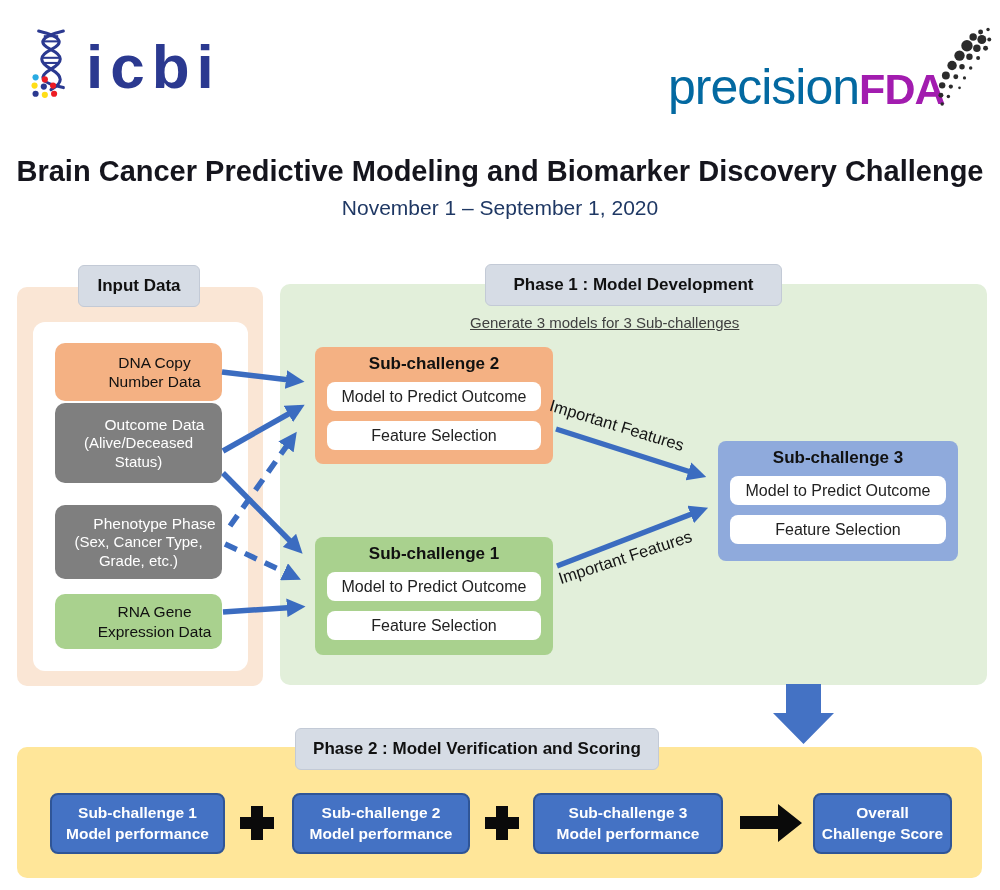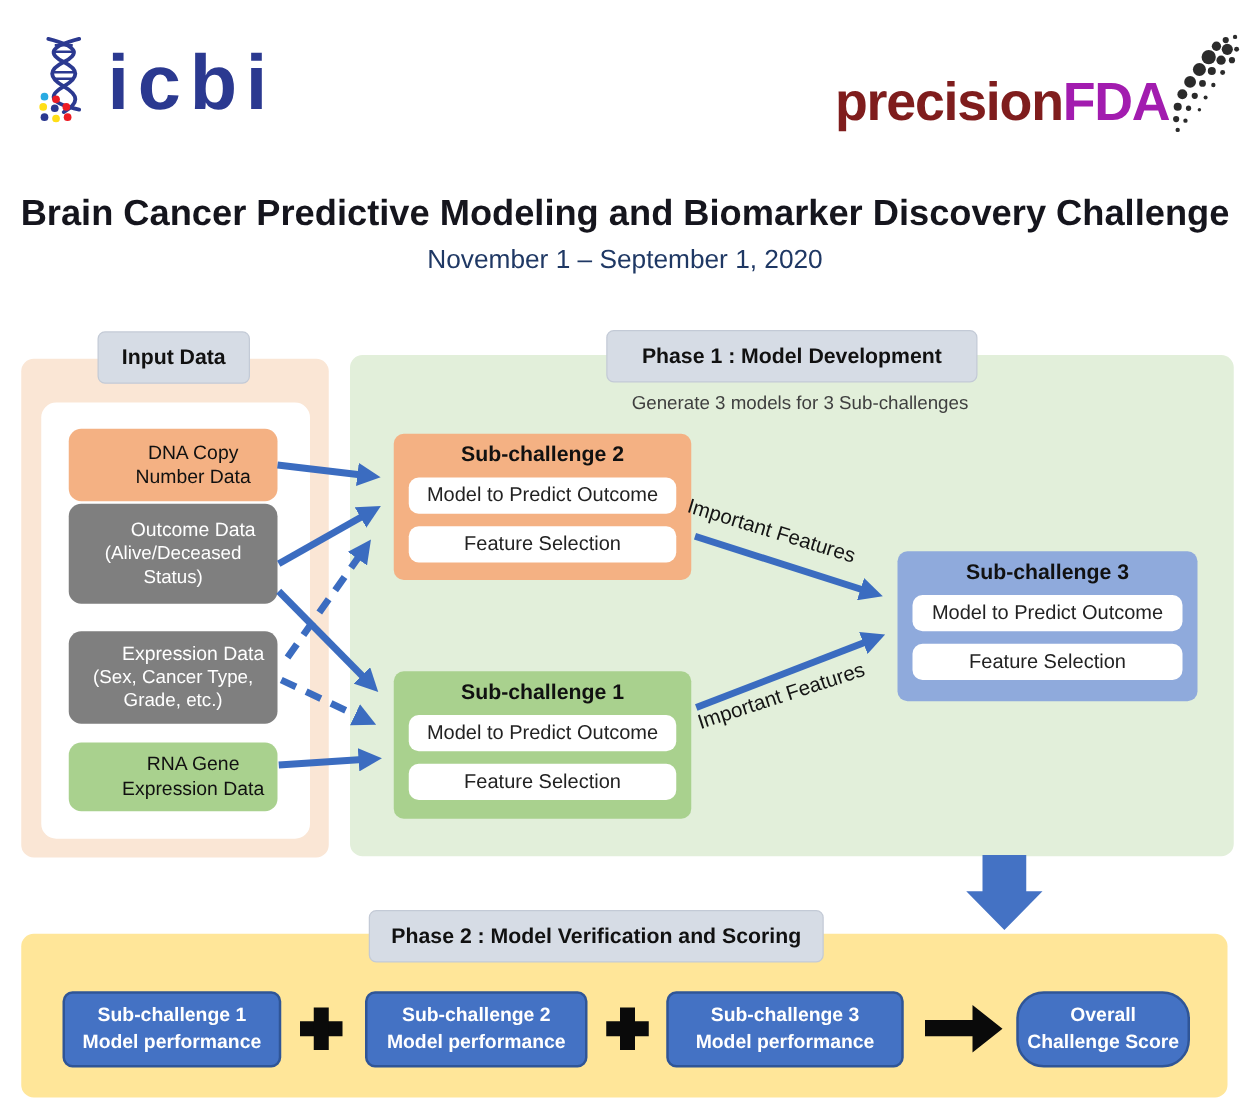--- a/index.html
+++ b/index.html
@@ -4,21 +4,21 @@
 <style>
   html,body{margin:0;padding:0;background:#fff;}
   .canvas{position:relative;width:1000px;height:890px;background:#fff;overflow:hidden;
           font-family:"Liberation Sans", sans-serif;color:#1a1a1a;}
 
   
   .icbi{position:absolute;left:24px;top:28px;display:flex;align-items:flex-end;gap:8px;}
   .icbi-text{font-size:62px;line-height:70px;color:#2B3990;letter-spacing:7px;font-weight:700;}
   .pfda{position:absolute;left:650px;top:30px;width:345px;height:85px;}
   .pfda-text{position:absolute;left:18px;top:28px;white-space:nowrap;}
-  .pfda-precision{font-size:43px;color:#7f1d1d;font-weight:700;letter-spacing:-1px;}
+  .pfda-precision{font-size:50px;color:#0369a1;font-weight:400;letter-spacing:-1px;}
   .pfda-fda{font-size:43px;color:#a21caf;font-weight:700;letter-spacing:-1px;}
   .pfda-dots{position:absolute;right:2px;top:-6px;}
 
   .title{position:absolute;left:0;top:155px;width:1000px;text-align:center;
          font-size:29px;font-weight:700;color:#15151d;}
   .subtitle{position:absolute;left:0;top:196px;width:1000px;text-align:center;
          font-size:21px;color:#1F3864;}
 
   
   .panel{position:absolute;border-radius:10px;}
@@ -27,22 +27,22 @@
   .green-panel{left:280px;top:284px;width:707px;height:401px;background:#E2EFDA;}
   .yellow-panel{left:17px;top:747px;width:965px;height:131px;background:#FFE699;}
 
   .chip{position:absolute;background:#D6DCE5;border:1px solid #c3cad6;border-radius:6px;
         display:flex;align-items:center;justify-content:center;
         font-weight:700;font-size:17px;color:#111;z-index:4;}
   .chip-input{left:78px;top:265px;width:120px;height:40px;}
   .chip-phase1{left:485px;top:264px;width:295px;height:40px;}
   .chip-phase2{left:295px;top:728px;width:362px;height:40px;}
 
-  .note{position:absolute;left:470px;top:314px;width:340px;text-align:center;
-        font-size:15px;color:#3f3f3f;z-index:2;}
+  .note{position:absolute;left:470px;top:314px;width:340px;
+        font-size:15px;color:#3f3f3f;z-index:2;text-decoration:underline;}
 
   
   .data-box{position:absolute;left:55px;width:167px;border-radius:10px;z-index:3;
             display:flex;flex-direction:column;align-items:center;justify-content:center;
             text-align:center;padding:2px 6px;box-sizing:border-box;}
   .data-box .t{font-weight:400;font-size:15.5px;line-height:1.25;margin-left:32px;}
   .data-box .s{font-size:15px;line-height:1.25;}
   .box-dna{top:343px;height:58px;background:#F4B183;color:#111;}
   .box-outcome{top:403px;height:80px;background:#7F7F7F;color:#fff;}
   .box-pheno{top:505px;height:74px;background:#7F7F7F;color:#fff;}
@@ -62,21 +62,21 @@
   .if-bottom{left:556px;top:570px;transform:rotate(-18deg);transform-origin:0 0;}
 
   
   .perf-box{position:absolute;top:793px;height:61px;background:#4472C4;border:2px solid #2F5597;
             border-radius:8px;z-index:3;box-sizing:border-box;color:#fff;
             display:flex;flex-direction:column;align-items:center;justify-content:center;
             font-weight:700;font-size:15.5px;line-height:1.35;text-align:center;}
   .pb1{left:50px;width:175px;}
   .pb2{left:292px;width:178px;}
   .pb3{left:533px;width:190px;}
-  .pb4{left:813px;width:139px;border-radius:22px;}
+  .pb4{left:813px;width:139px;}
 
   .plus{position:absolute;width:34px;height:34px;top:806px;z-index:3;}
   .plus::before{content:"";position:absolute;left:0;top:11px;width:34px;height:12px;background:#0a0a0a;}
   .plus::after{content:"";position:absolute;left:11px;top:0;width:12px;height:34px;background:#0a0a0a;}
   .plus1{left:240px;} .plus2{left:485px;}
 
   .overlay{position:absolute;left:0;top:0;z-index:5;pointer-events:none;}
 </style>
 </head>
 <body>
@@ -155,21 +155,21 @@
   <div class="note">Generate 3 models for 3 Sub-challenges</div>
 
   <div class="data-box box-dna">
     <div class="t">DNA Copy Number Data</div>
   </div>
   <div class="data-box box-outcome">
     <div class="t">Outcome Data</div>
     <div class="s">(Alive/Deceased Status)</div>
   </div>
   <div class="data-box box-pheno">
-    <div class="t">Expression Data</div>
+    <div class="t">Phenotype Phase</div>
     <div class="s">(Sex, Cancer Type, Grade, etc.)</div>
   </div>
   <div class="data-box box-rna">
     <div class="t">RNA Gene Expression Data</div>
   </div>
 
   <div class="sc-card sc2">
     <div class="sc-title">Sub-challenge 2</div>
     <div class="sc-item">Model to Predict Outcome</div>
     <div class="sc-item">Feature Selection</div>

